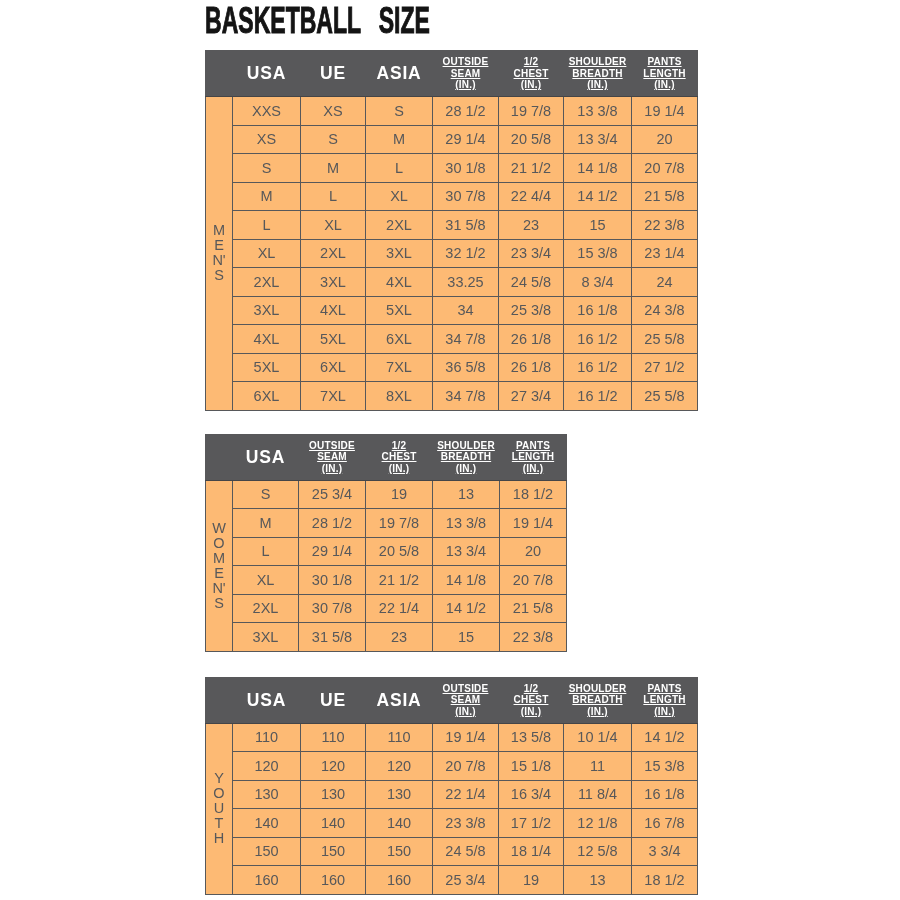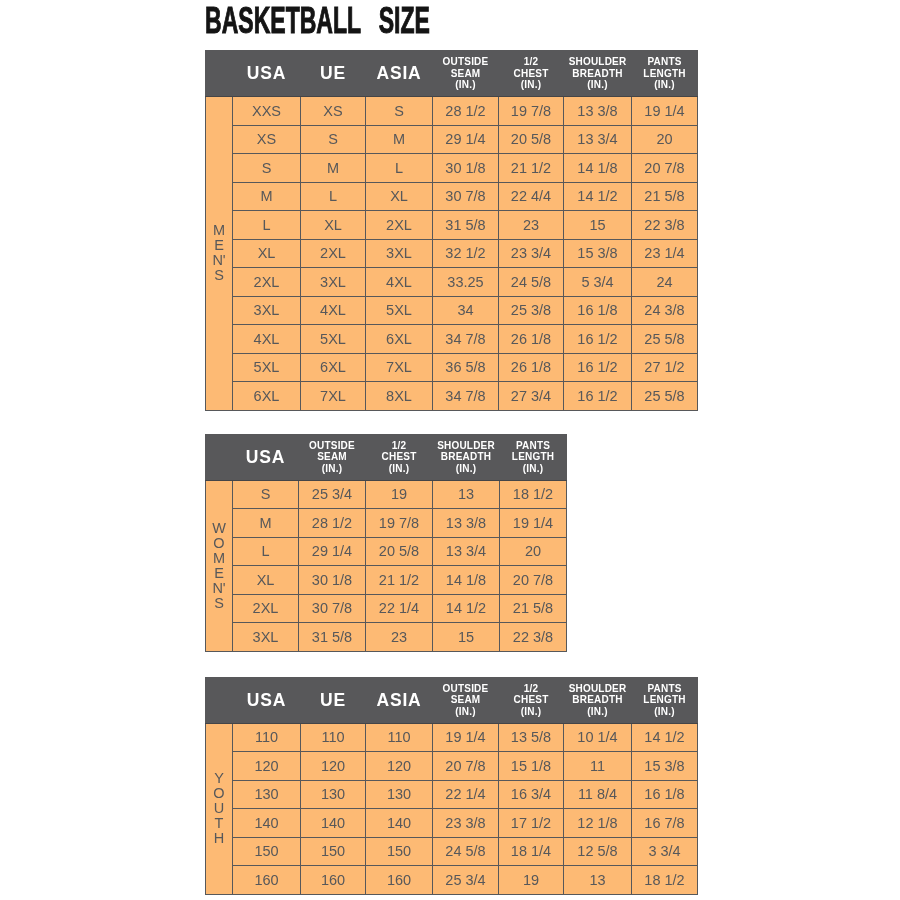--- a/index.html
+++ b/index.html
@@ -45,21 +45,21 @@
     color:#ffffff;
     height:45px;
   }
   .size-table td {
     height:27.5px;
     font-size:14.5px;
     color:#57585a;
   }
   .h-large { font-size:17.5px; font-weight:bold; letter-spacing:0.8px; }
   .h-small { font-size:10px;  font-weight:bold; letter-spacing:0.2px; }
-  .h-small span { display:block; line-height:11.5px; }
+  .h-small span { display:block; line-height:11.5px;text-decoration:underline; }
 
   .side-label { font-size:13px; color:#57585a; }
   .side-label span { display:block; line-height:15px; }
 
   
   .cols8 { width:492px; }
   .cols8 col:nth-child(1){width:27px}
   .cols8 col:nth-child(2){width:68px}
   .cols8 col:nth-child(3){width:65px}
   .cols8 col:nth-child(4){width:67px}
@@ -187,21 +187,21 @@
               <td>23 3/4</td>
               <td>15 3/8</td>
               <td>23 1/4</td>
             </tr>
             <tr>
               <td>2XL</td>
               <td>3XL</td>
               <td>4XL</td>
               <td>33.25</td>
               <td>24 5/8</td>
-              <td>5 3/4</td>
+              <td>8 3/4</td>
               <td>24</td>
             </tr>
             <tr>
               <td>3XL</td>
               <td>4XL</td>
               <td>5XL</td>
               <td>34</td>
               <td>25 3/8</td>
               <td>16 1/8</td>
               <td>24 3/8</td>

